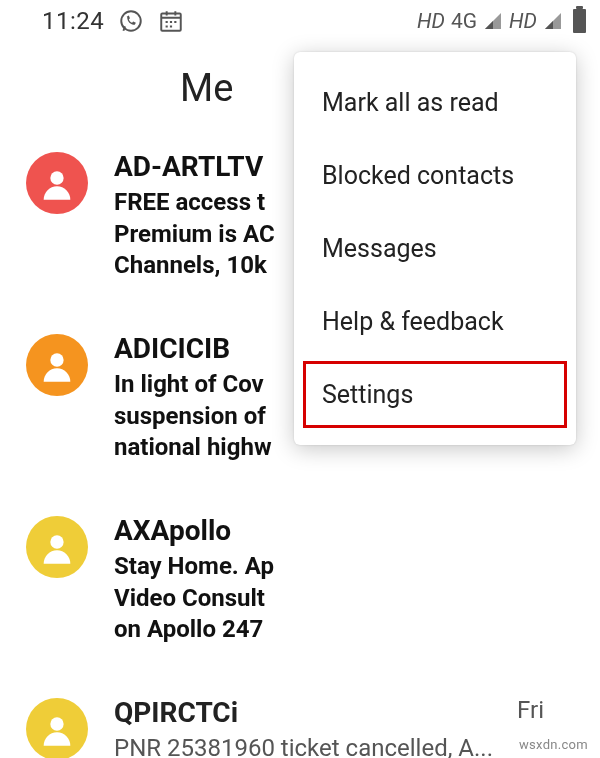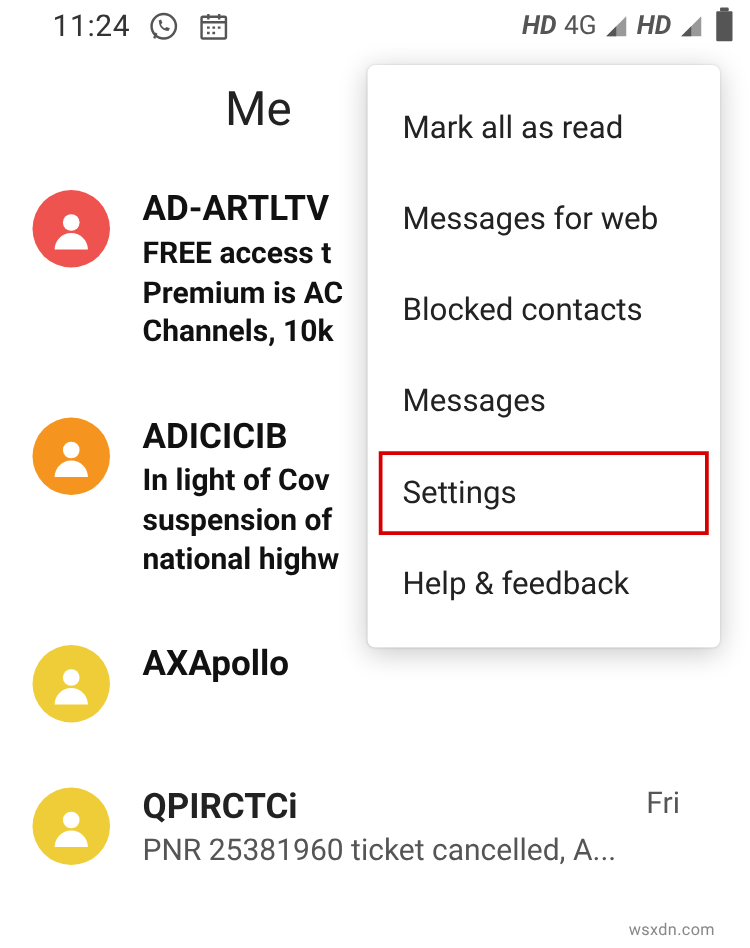--- a/index.html
+++ b/index.html
@@ -17,21 +17,21 @@
       align-items: center;
       height: 42px;
       padding: 0 14px;
       font-size: 22px;
       color: #555;
     }
     .status-left { display: flex; align-items: center; gap: 14px; }
     .status-right { margin-left: auto; display: flex; align-items: center; gap: 6px; }
     .clock { color: #333; font-weight: 400; font-size: 24px; letter-spacing: 0.5px; margin-left: 28px;}
     .sb-icon svg { width: 26px; height: 26px; display: block; }
-    .hd { font-style: italic; font-weight: 700; color: #555; font-size: 21px; }
+    .hd { font-style: italic; font-weight: 400; color: #555; font-size: 21px; }
     .sig svg { width: 20px; height: 20px; display: block; }
     .batt { width: 13px; height: 24px; background: #555; margin-left: 4px; border-radius: 1px; position: relative; }
     .batt::before { content:""; position:absolute; top:-3px; left:3px; width:7px; height:3px; background:#555; border-radius:1px;}
     .page-title {
       text-align: center;
       font-size: 38px;
       font-weight: 400;
       color: #222;
       margin-top: 24px;
       margin-bottom: 40px;
@@ -91,21 +91,21 @@
     .menu-item.highlight {
       outline: 3px solid #d60000;
       outline-offset: -6px;
       margin: 0 6px;
       padding-left: 22px;
       padding-right: 22px;
     }
     .watermark {
       position: absolute;
       bottom: 6px;
-      right: 28px;
+      right: 12px;
       font-size: 13px;
       color: #888;
       letter-spacing: 0.3px;
     }
   </style>
 </head>
 <body>
 
 <div class="status-bar">
   <div class="status-left">
@@ -180,20 +180,23 @@
 
   <div class="conv">
     <div class="avatar" style="background:#efcd38">
       <svg viewBox="0 0 24 24">
           <circle cx="12" cy="9" r="4"></circle>
           <path d="M4 22c0-4.4 3.6-8 8-8s8 3.6 8 8z"></path>
         </svg>
     </div>
     <div class="conv-body">
       <div class="conv-title bold">AXApollo</div>
+      <div class="conv-snip bold" style="white-space:pre-line">Stay Home. Ap
+Video Consult
+on Apollo 247</div>
     </div>
   </div>
 
   <div class="conv row4">
     <div class="avatar" style="background:#efcd38">
       <svg viewBox="0 0 24 24">
           <circle cx="12" cy="9" r="4"></circle>
           <path d="M4 22c0-4.4 3.6-8 8-8s8 3.6 8 8z"></path>
         </svg>
     </div>
@@ -201,20 +204,19 @@
       <div class="conv-title">QPIRCTCi</div>
       <div class="conv-snip">PNR 25381960  ticket cancelled, A...</div>
     </div>
     <span class="conv-date">Fri</span>
   </div>
 
 </div>
 
 <div class="menu">
   <div class="menu-item">Mark all as read</div>
-  <div class="menu-item">Messages for web</div>
   <div class="menu-item">Blocked contacts</div>
   <div class="menu-item">Messages</div>
+  <div class="menu-item">Help &amp; feedback</div>
   <div class="menu-item highlight">Settings</div>
-  <div class="menu-item">Help &amp; feedback</div>
 </div>
 
 <div class="watermark">wsxdn.com</div>
 
 </body></html>

